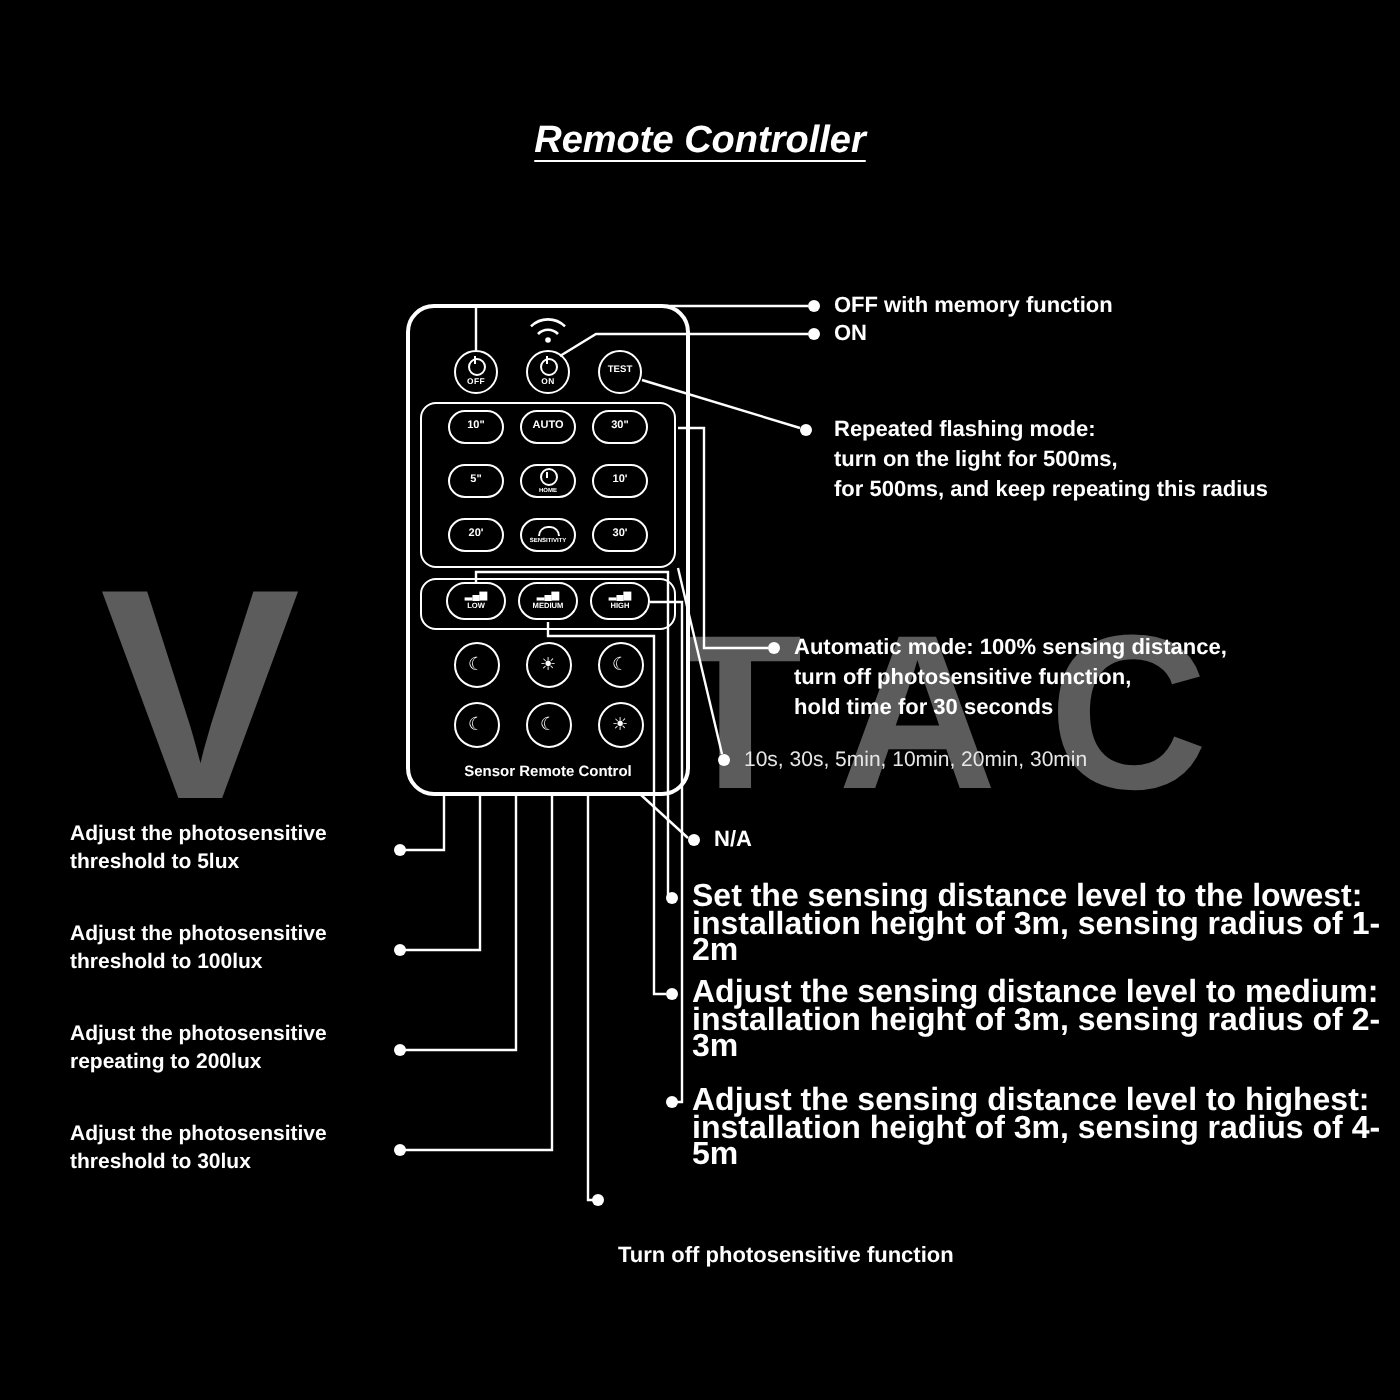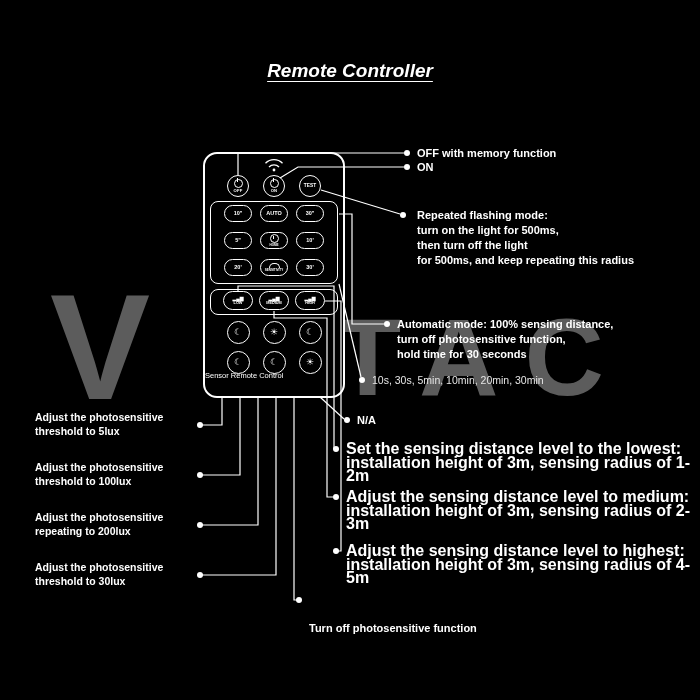--- a/index.html
+++ b/index.html
@@ -24,21 +24,21 @@
   .blbl{font-size:4.2px;font-weight:bold;letter-spacing:.2px;}
   .testlbl{font-size:4.8px;font-weight:bold;}
   .bars{font-size:5px;line-height:1;}
   .lvl-lbl{font-size:3.8px;font-weight:bold;}
   .tinylbl{font-size:3px;font-weight:bold;}
   .pwr{display:block;width:7px;height:7px;border:1px solid #fff;border-radius:50%;position:relative;margin-bottom:1px;}
   .pwr::after{content:"";position:absolute;left:2.2px;top:-2px;width:1.2px;height:4px;background:#fff;}
   .clock{display:block;width:7px;height:7px;border:1px solid #fff;border-radius:50%;position:relative;margin-bottom:.5px;}
   .clock::after{content:"";position:absolute;left:2.6px;top:1px;width:1px;height:2.6px;background:#fff;}
   .gauge{display:block;width:9px;height:4.5px;border:1px solid #fff;border-bottom:none;border-radius:9px 9px 0 0;margin-bottom:.5px;}
-  .brand{position:absolute;left:0;top:217px;width:100%;font-size:7.5px;font-weight:normal;}
+  .brand{position:absolute;left:0;top:227px;width:100%;text-align:center;font-size:7.5px;font-weight:bold;}
   .overlay{position:absolute;left:0;top:0;z-index:3;pointer-events:none;}
   .ann{position:absolute;z-index:4;font-weight:bold;color:#fff;}
   .r11{font-size:11px;line-height:15px;}
   .r10{font-size:16px;line-height:13.5px;}
   .normal{font-weight:normal;color:#e6e6e6;font-size:10.5px;}
   .left-ann{width:160px;left:35px;text-align:left;font-size:10.5px;line-height:13.5px;}
 </style>
 </head>
 <body>
 
@@ -172,21 +172,20 @@
       <circle cx="299" cy="600" r="3"></circle>
     </g>
   </svg>
 
   <div class="ann r11" style="left:417px;top:146px;">OFF with memory function</div>
   <div class="ann r11" style="left:417px;top:160px;">ON</div>
 
   <div class="ann r11" style="left:417px;top:208px;">
     <div>Repeated flashing mode:</div>
     <div>turn on the light for 500ms,</div>
-    <div>then turn off the light</div>
     <div>for 500ms, and keep repeating this radius</div>
   </div>
 
   <div class="ann r11" style="left:397px;top:317px;">
     <div>Automatic mode: 100% sensing distance,</div>
     <div>turn off photosensitive function,</div>
     <div>hold time for 30 seconds</div>
   </div>
 
   <div class="ann r11" style="left:372px;top:373px;">

